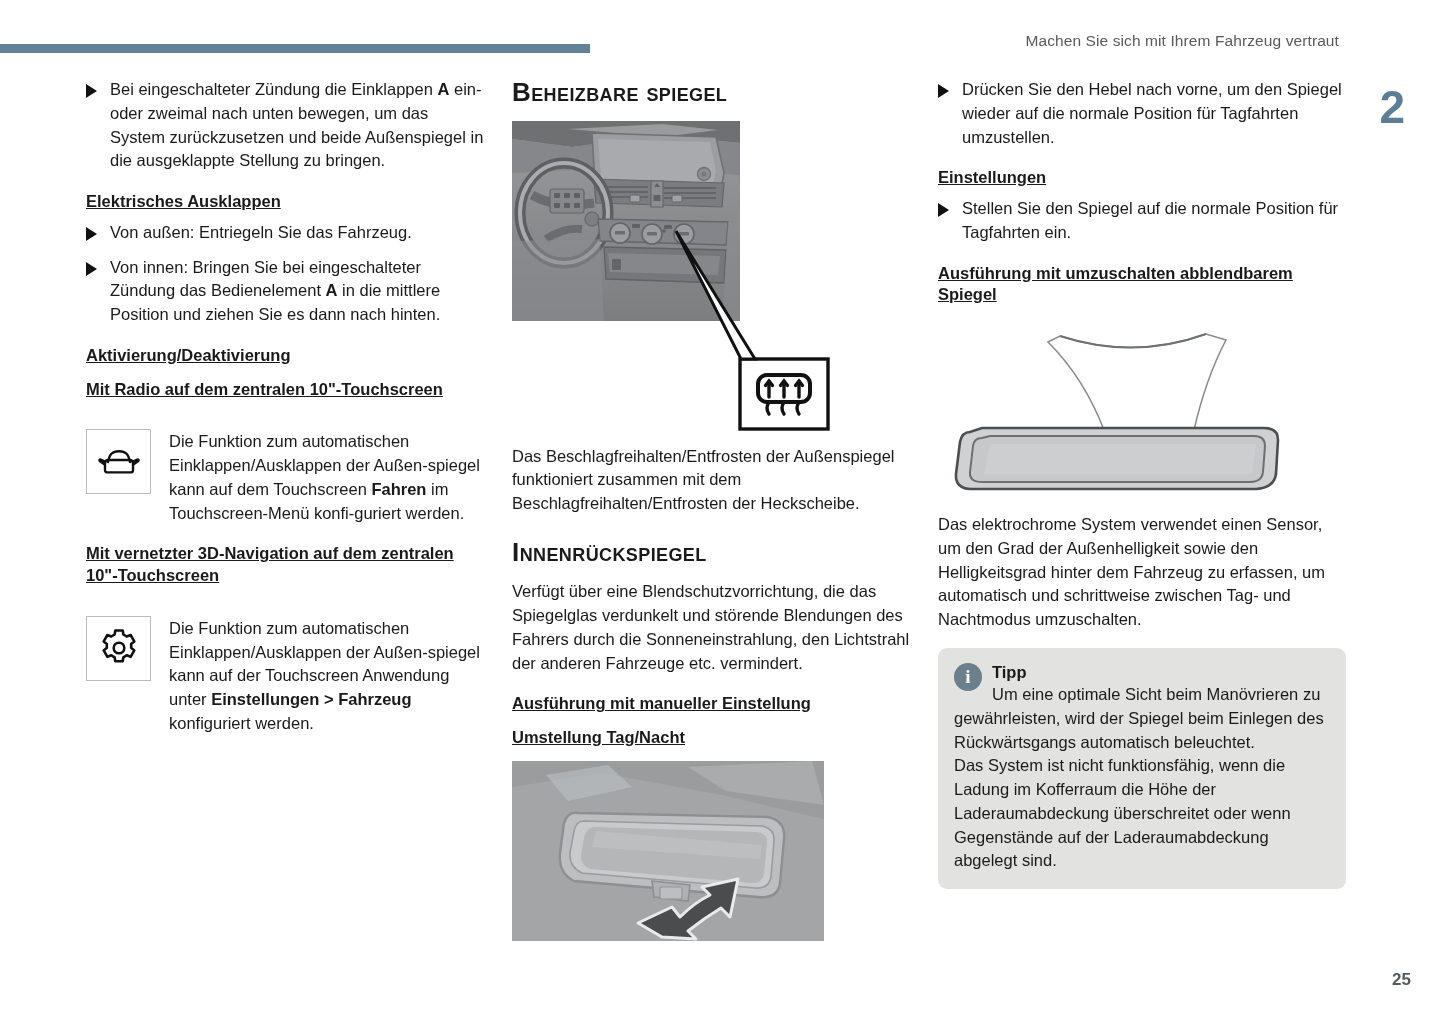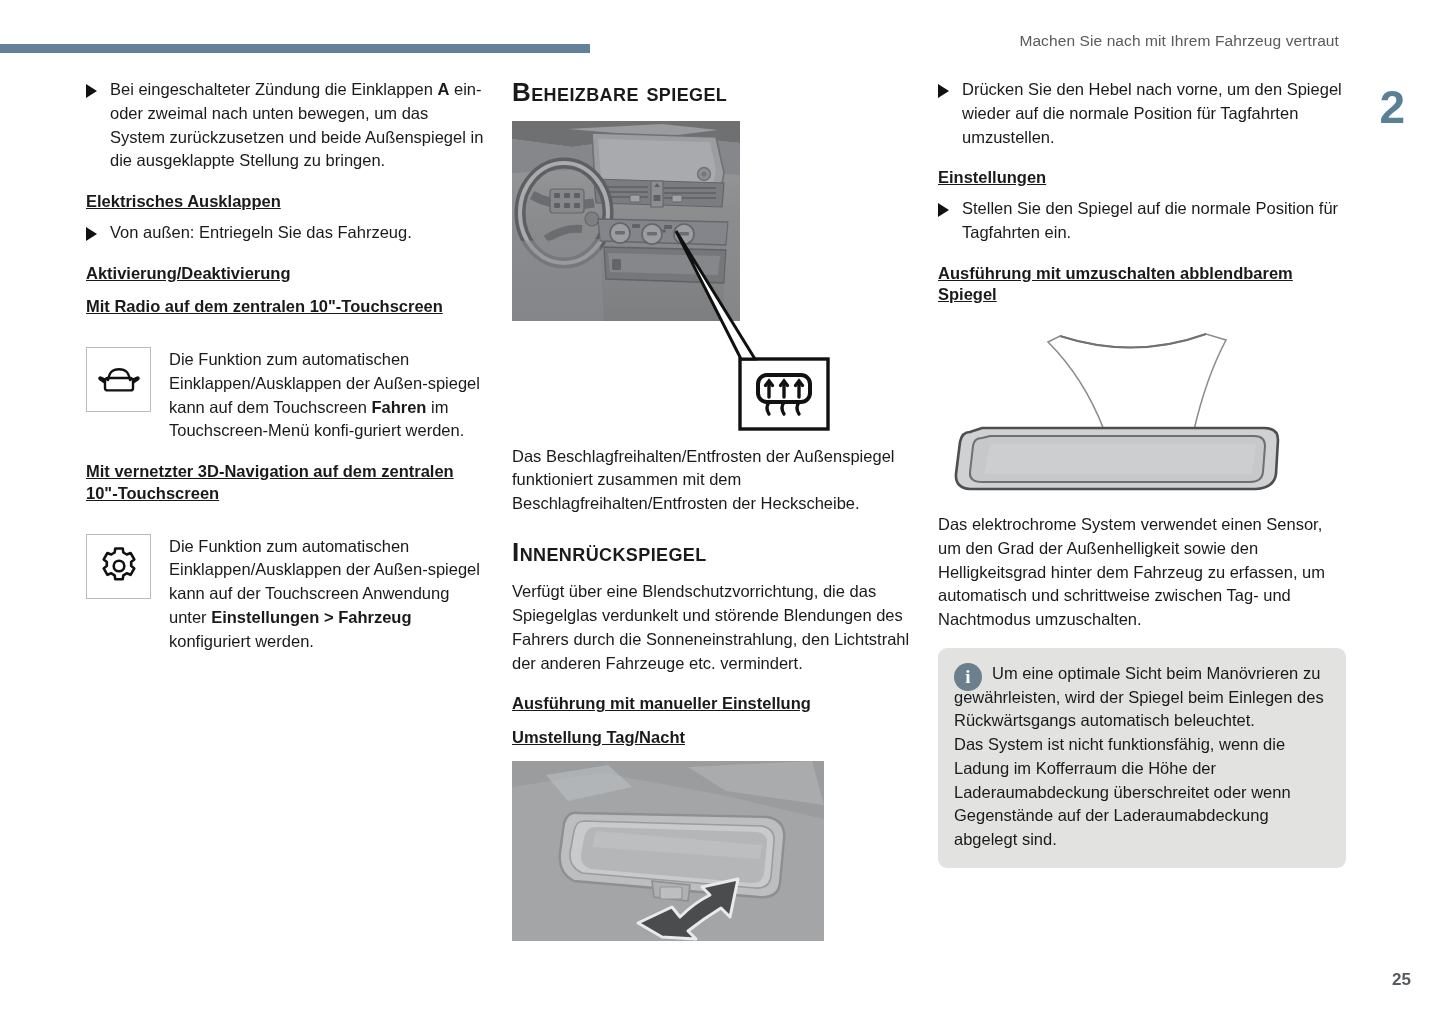--- a/index.html
+++ b/index.html
@@ -173,40 +173,44 @@
     font-size: 16.5px;
     line-height: 1.44;
     margin: 0;
   }
   .tip-body .indent-first { padding-left: 38px; }
 </style>
 </head>
 <body>
 
 <div class="header-rule"></div>
-<div class="header-title">Machen Sie nach mit Ihrem Fahrzeug vertraut</div>
+<div class="header-title">Machen Sie sich mit Ihrem Fahrzeug vertraut</div>
 <div class="chapter-number">2</div>
 <div class="page-number">25</div>
 
 <div class="columns">
 
   <div class="col col-1">
 
     <div class="bullet">
       <span class="tri"></span>
       <span class="txt"><span>Bei eingeschalteter Zündung die Einklappen </span><b>A</b><span> ein- oder zweimal nach unten bewegen, um das System zurückzusetzen und beide Außenspiegel in die ausgeklappte Stellung zu bringen.</span></span>
     </div>
 
     <div class="h3">Elektrisches Ausklappen</div>
 
     <div class="bullet">
       <span class="tri"></span>
       <span class="txt">Von außen: Entriegeln Sie das Fahrzeug.</span>
     </div>
 
+    <div class="bullet">
+      <span class="tri"></span>
+      <span class="txt"><span>Von innen: Bringen Sie bei eingeschalteter Zündung das Bedienelement </span><b>A</b><span> in die mittlere Position und ziehen Sie es dann nach hinten.</span></span>
+    </div>
 
     <div class="h3">Aktivierung/Deaktivierung</div>
     <div class="h3 tight">Mit Radio auf dem zentralen 10"-Touchscreen</div>
 
     <div class="note">
       <div class="note-icon">
         <svg width="46" height="30" viewBox="0 0 46 30" fill="none" stroke="#111" stroke-width="2.4" stroke-linecap="round" stroke-linejoin="round">
           <path d="M12 15 C13.5 7.5 16 4.2 23 4.2 C30 4.2 32.5 7.5 34 15"></path>
           <path d="M9 16.6 C9 14.2 10.4 13 12.2 13 L33.8 13 C35.6 13 37 14.2 37 16.6 L37 23.2 C37 24.6 36 25.4 34.6 25.4 L11.4 25.4 C10 25.4 9 24.6 9 23.2 Z"></path>
           <path d="M9.2 14.6 L4.6 12.6 C3.4 12.1 3 13.4 4 14.2 L8.4 17.2"></path>
@@ -388,17 +392,18 @@
         <path d="M32 118 Q24 118 22 128 L18 160 Q17 174 32 175 L318 175 Q336 174 338 160 L340 126 Q340 114 326 114 L44 114 Z" fill="#cfd1d2" stroke="#4c4e50" stroke-width="2.6"></path>
         <path d="M44 124 Q36 124 35 132 L32 158 Q31 168 44 168 L312 168 Q324 168 325 158 L327 132 Q327 122 316 122 L52 122 Z" fill="#c6c8ca" stroke="#6d6f71" stroke-width="2"></path>
         <path d="M52 130 L318 130 L314 160 L46 160 Z" fill="#cccecf"></path>
       </svg>
     </div>
 
     <p class="body">Das elektrochrome System verwendet einen Sensor, um den Grad der Außenhelligkeit sowie den Helligkeitsgrad hinter dem Fahrzeug zu erfassen, um automatisch und schrittweise zwischen Tag- und Nachtmodus umzuschalten.</p>
 
     <div class="tip">
       <div class="tip-icon">i</div>
+      <div class="tip-title">Tipp</div>
       <p class="tip-body"><span class="indent-first">Um eine optimale Sicht beim Manövrieren zu gewährleisten, wird der Spiegel beim Einlegen des Rückwärtsgangs automatisch beleuchtet.</span></p>
       <p class="tip-body">Das System ist nicht funktionsfähig, wenn die Ladung im Kofferraum die Höhe der Laderaumabdeckung überschreitet oder wenn Gegenstände auf der Laderaumabdeckung abgelegt sind.</p>
     </div>
   </div>
 </div>
 
 </body></html>

